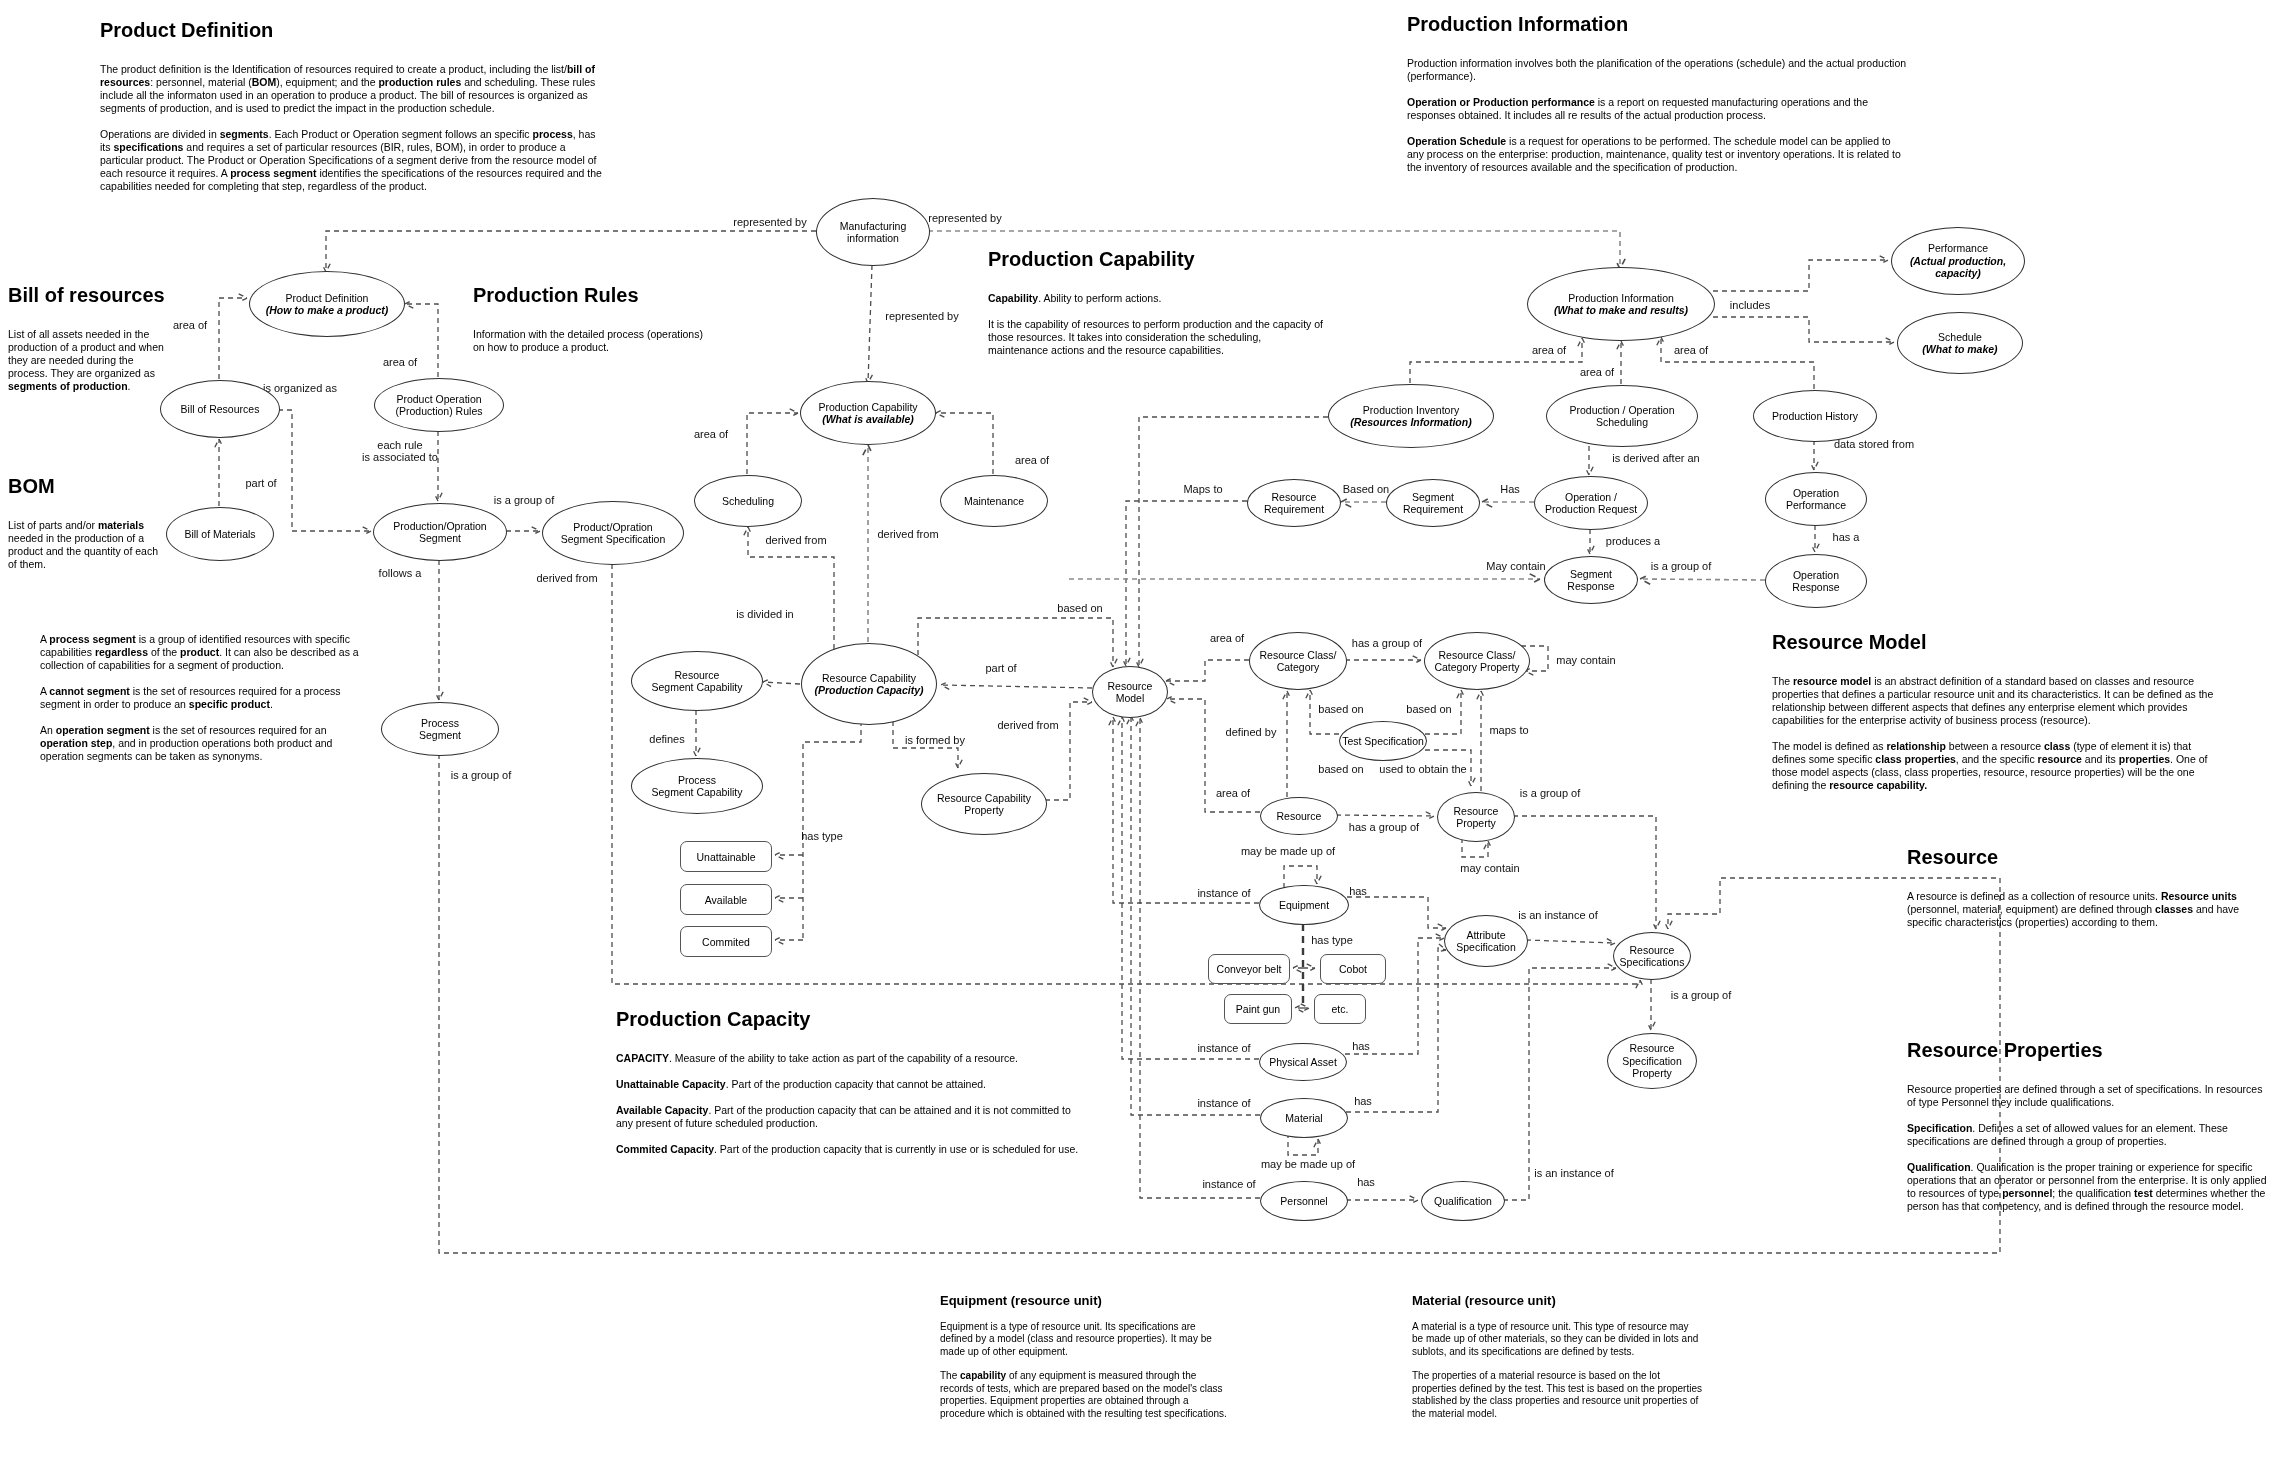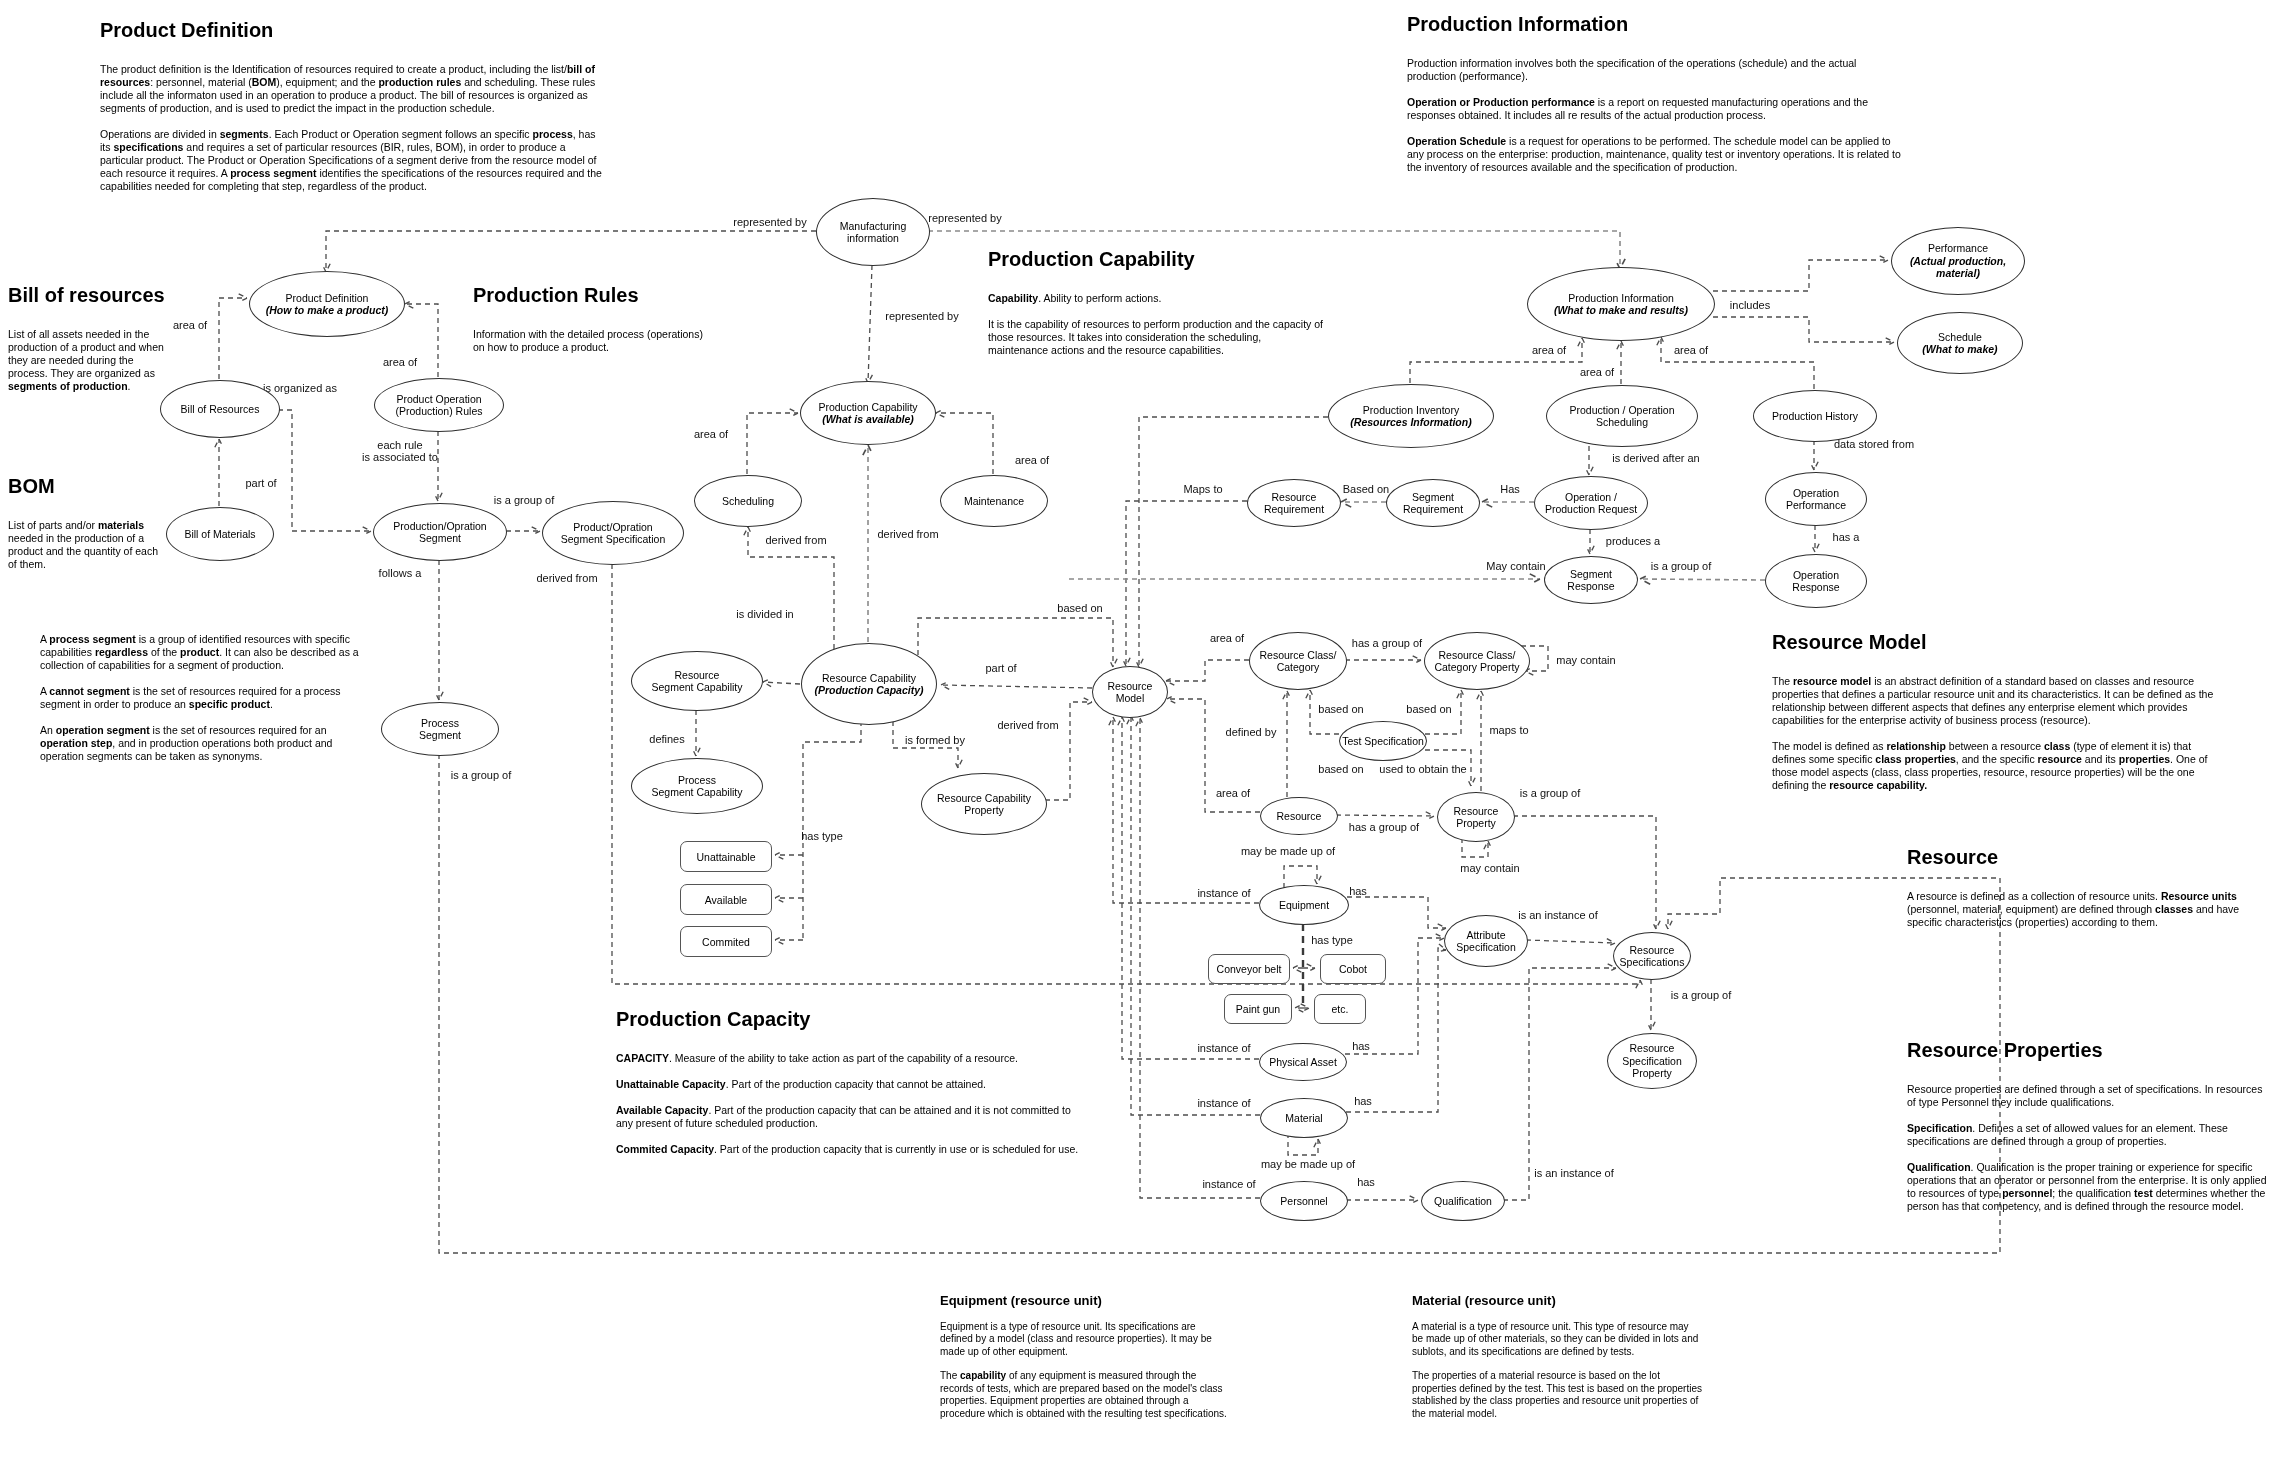--- a/index.html
+++ b/index.html
@@ -107,21 +107,21 @@
   <path d="M1462,838 L1462,857 L1488,857 L1488,841" marker-end="url(#arr)"></path>
 </svg>
 
 <div class="sec" style="left:100px;top:18px;width:505px">
   <h1>Product Definition</h1>
   <p>The product definition is the Identification of resources required to create a product, including the list/<b>bill of resources</b>: personnel, material (<b>BOM</b>), equipment; and the <b>production rules</b> and scheduling. These rules include all the informaton used in an operation to produce a product. The bill of resources is organized as segments of production, and is used to predict the impact in the production schedule.</p>
   <p>Operations are divided in <b>segments</b>. Each Product or Operation segment follows an specific <b>process</b>, has its <b>specifications</b> and requires a set of particular resources (BIR, rules, BOM), in order to produce a particular product. The Product or Operation Specifications of a segment derive from the resource model of each resource it requires. A <b>process segment</b> identifies the specifications of the resources required and the capabilities needed for completing that step, regardless of the product.</p>
 </div>
 <div class="sec" style="left:1407px;top:12px;width:500px">
   <h1>Production Information</h1>
-  <p>Production information involves both the specification of the operations (schedule) and the actual production (performance).</p>
+  <p>Production information involves both the planification of the operations (schedule) and the actual production (performance).</p>
   <p><b>Operation or Production performance</b> is a report on requested manufacturing operations and the responses obtained. It includes all re results of the actual production process.</p>
   <p><b>Operation Schedule</b> is a request for operations to be performed. The schedule model can be applied to any process on the enterprise: production, maintenance, quality test or inventory operations. It is related to the inventory of resources available and the specification of production.</p>
 </div>
 <div class="sec" style="left:8px;top:283px;width:162px">
   <h1>Bill of resources</h1>
   <p>List of all assets needed in the production of a product and when they are needed during the process. They are organized as <b>segments of production</b>.</p>
 </div>
 <div class="sec" style="left:8px;top:474px;width:158px">
   <h1>BOM</h1>
   <p>List of parts and/or <b>materials</b> needed in the production of a product and the quantity of each of them.</p>
@@ -255,21 +255,21 @@
 <div class="node" style="left:1546px;top:385px;width:150px;height:60px">
       <span>Production / Operation</span>
       <span>Scheduling</span>
     </div>
 <div class="node" style="left:1753px;top:390px;width:122px;height:50px">
       <span>Production History</span>
     </div>
 <div class="node" style="left:1891px;top:227px;width:132px;height:66px">
       <span>Performance</span>
       <span class="it">(Actual production,</span>
-      <span class="it">material)</span>
+      <span class="it">capacity)</span>
     </div>
 <div class="node" style="left:1897px;top:312px;width:124px;height:60px">
       <span>Schedule</span>
       <span class="it">(What to make)</span>
     </div>
 <div class="node" style="left:1765px;top:472px;width:100px;height:52px">
       <span>Operation</span>
       <span>Performance</span>
     </div>
 <div class="node" style="left:1765px;top:554px;width:100px;height:52px">

